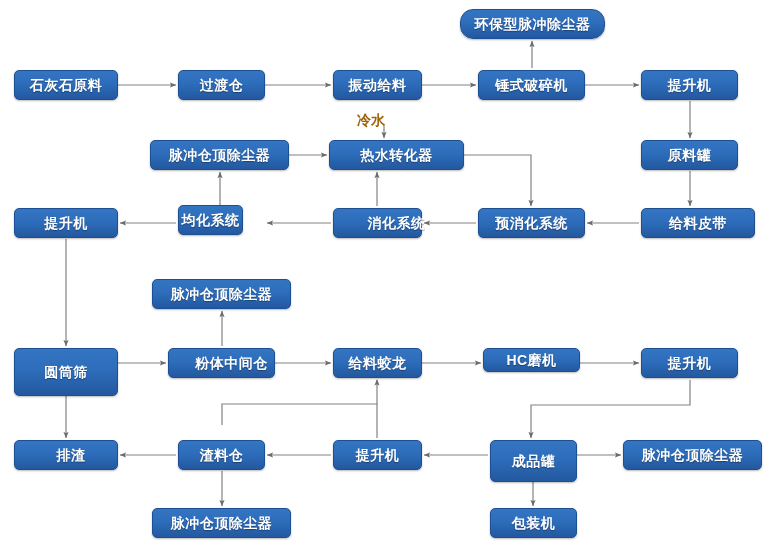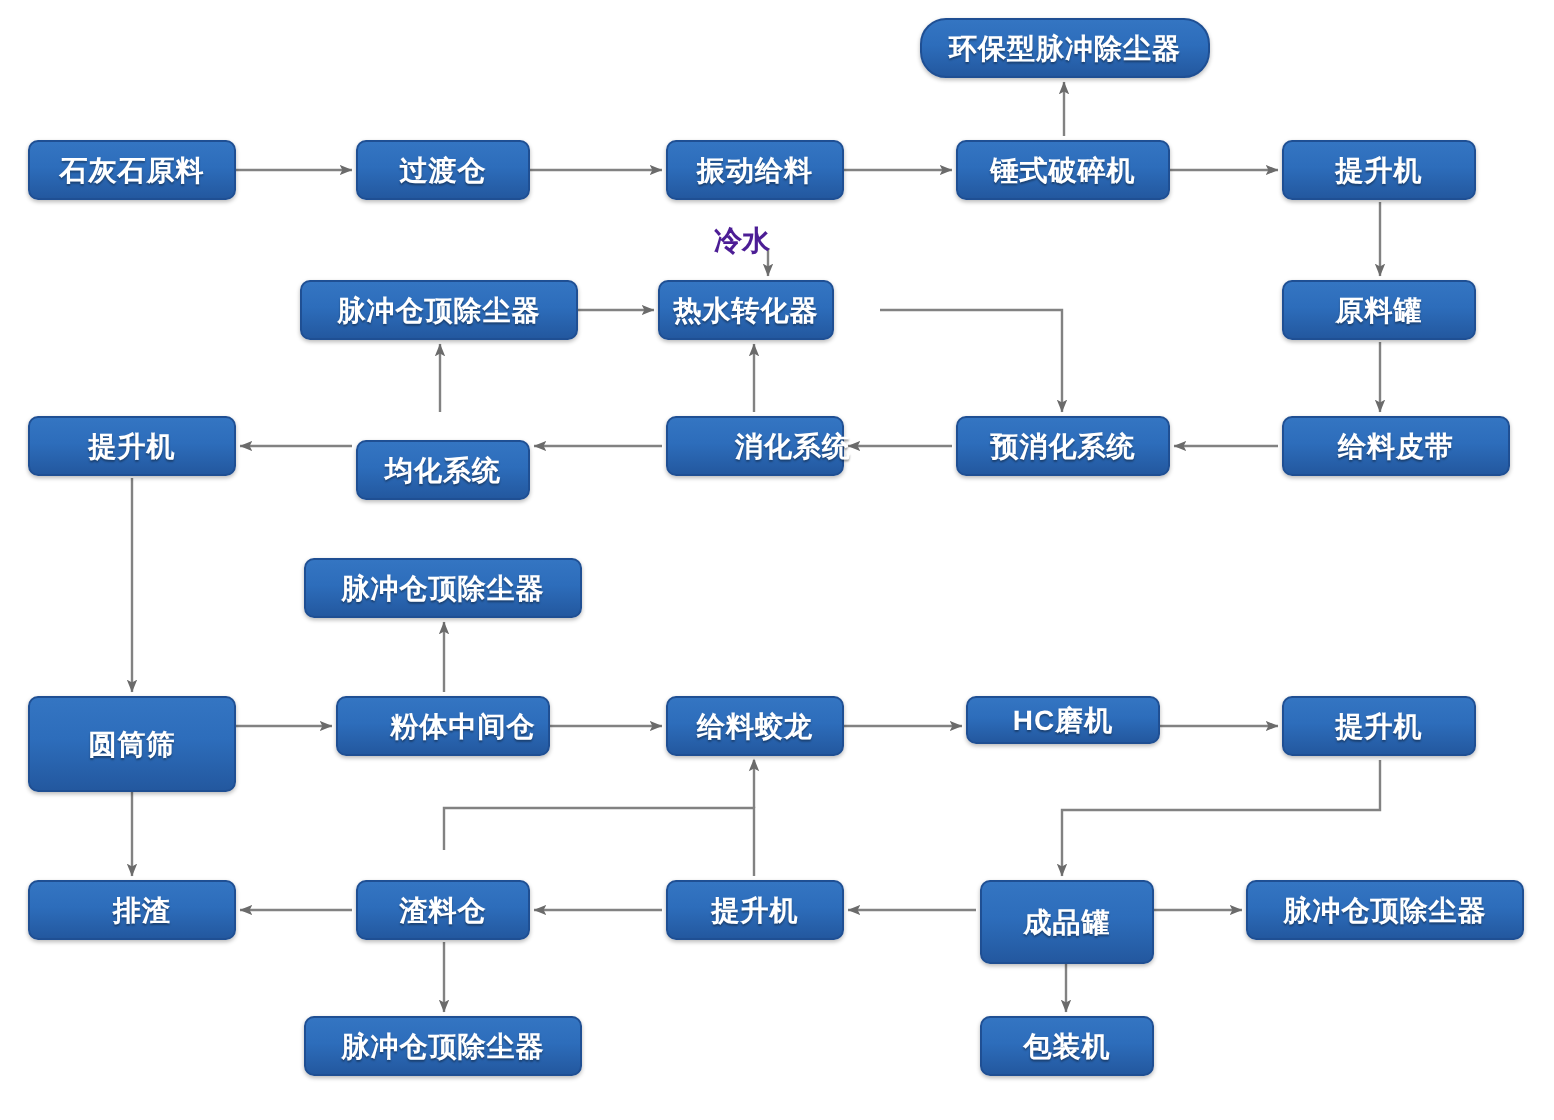--- a/index.html
+++ b/index.html
@@ -42,21 +42,21 @@
     white-space: nowrap;
     text-shadow: 0 1px 1px rgba(0,0,0,0.35);
     z-index: 2;
   }
   .node-label {
     display: block;
     line-height: 1;
   }
   .freetext {
     position: absolute;
-    color: #4c1d95;
+    color: #a16207;
     font-size: 14px;
     font-weight: bold;
     white-space: nowrap;
     z-index: 2;
   }
 </style>
 </head>
 <body>
 
 <div id="canvas">
@@ -124,27 +124,27 @@
       </div>
       <div class="node" style="left: 460px; top: 9px; width: 145px; height: 30px; border-radius: 13px;">
         <span class="node-label">环保型脉冲除尘器</span>
       </div>
       <div class="node" style="left: 641px; top: 140px; width: 97px; height: 30px;">
         <span class="node-label">原料罐</span>
       </div>
       <div class="node" style="left: 150px; top: 140px; width: 139px; height: 30px;">
         <span class="node-label">脉冲仓顶除尘器</span>
       </div>
-      <div class="node" style="left: 329px; top: 140px; width: 88px; height: 30px; align-items: center;">
+      <div class="node" style="left: 329px; top: 140px; width: 135px; height: 30px; align-items: center;">
         <span class="node-label">热水转化器</span>
       </div>
       <div class="node" style="left: 14px; top: 208px; width: 104px; height: 30px;">
         <span class="node-label">提升机</span>
       </div>
-      <div class="node" style="left: 178px; top: 220px; width: 87px; height: 30px;">
+      <div class="node" style="left: 178px; top: 205px; width: 65px; height: 30px;">
         <span class="node-label">均化系统</span>
       </div>
       <div class="node" style="left: 333px; top: 208px; width: 89px; height: 30px; padding-left: 38px;">
         <span class="node-label">消化系统</span>
       </div>
       <div class="node" style="left: 478px; top: 208px; width: 107px; height: 30px;">
         <span class="node-label">预消化系统</span>
       </div>
       <div class="node" style="left: 641px; top: 208px; width: 114px; height: 30px;">
         <span class="node-label">给料皮带</span>

